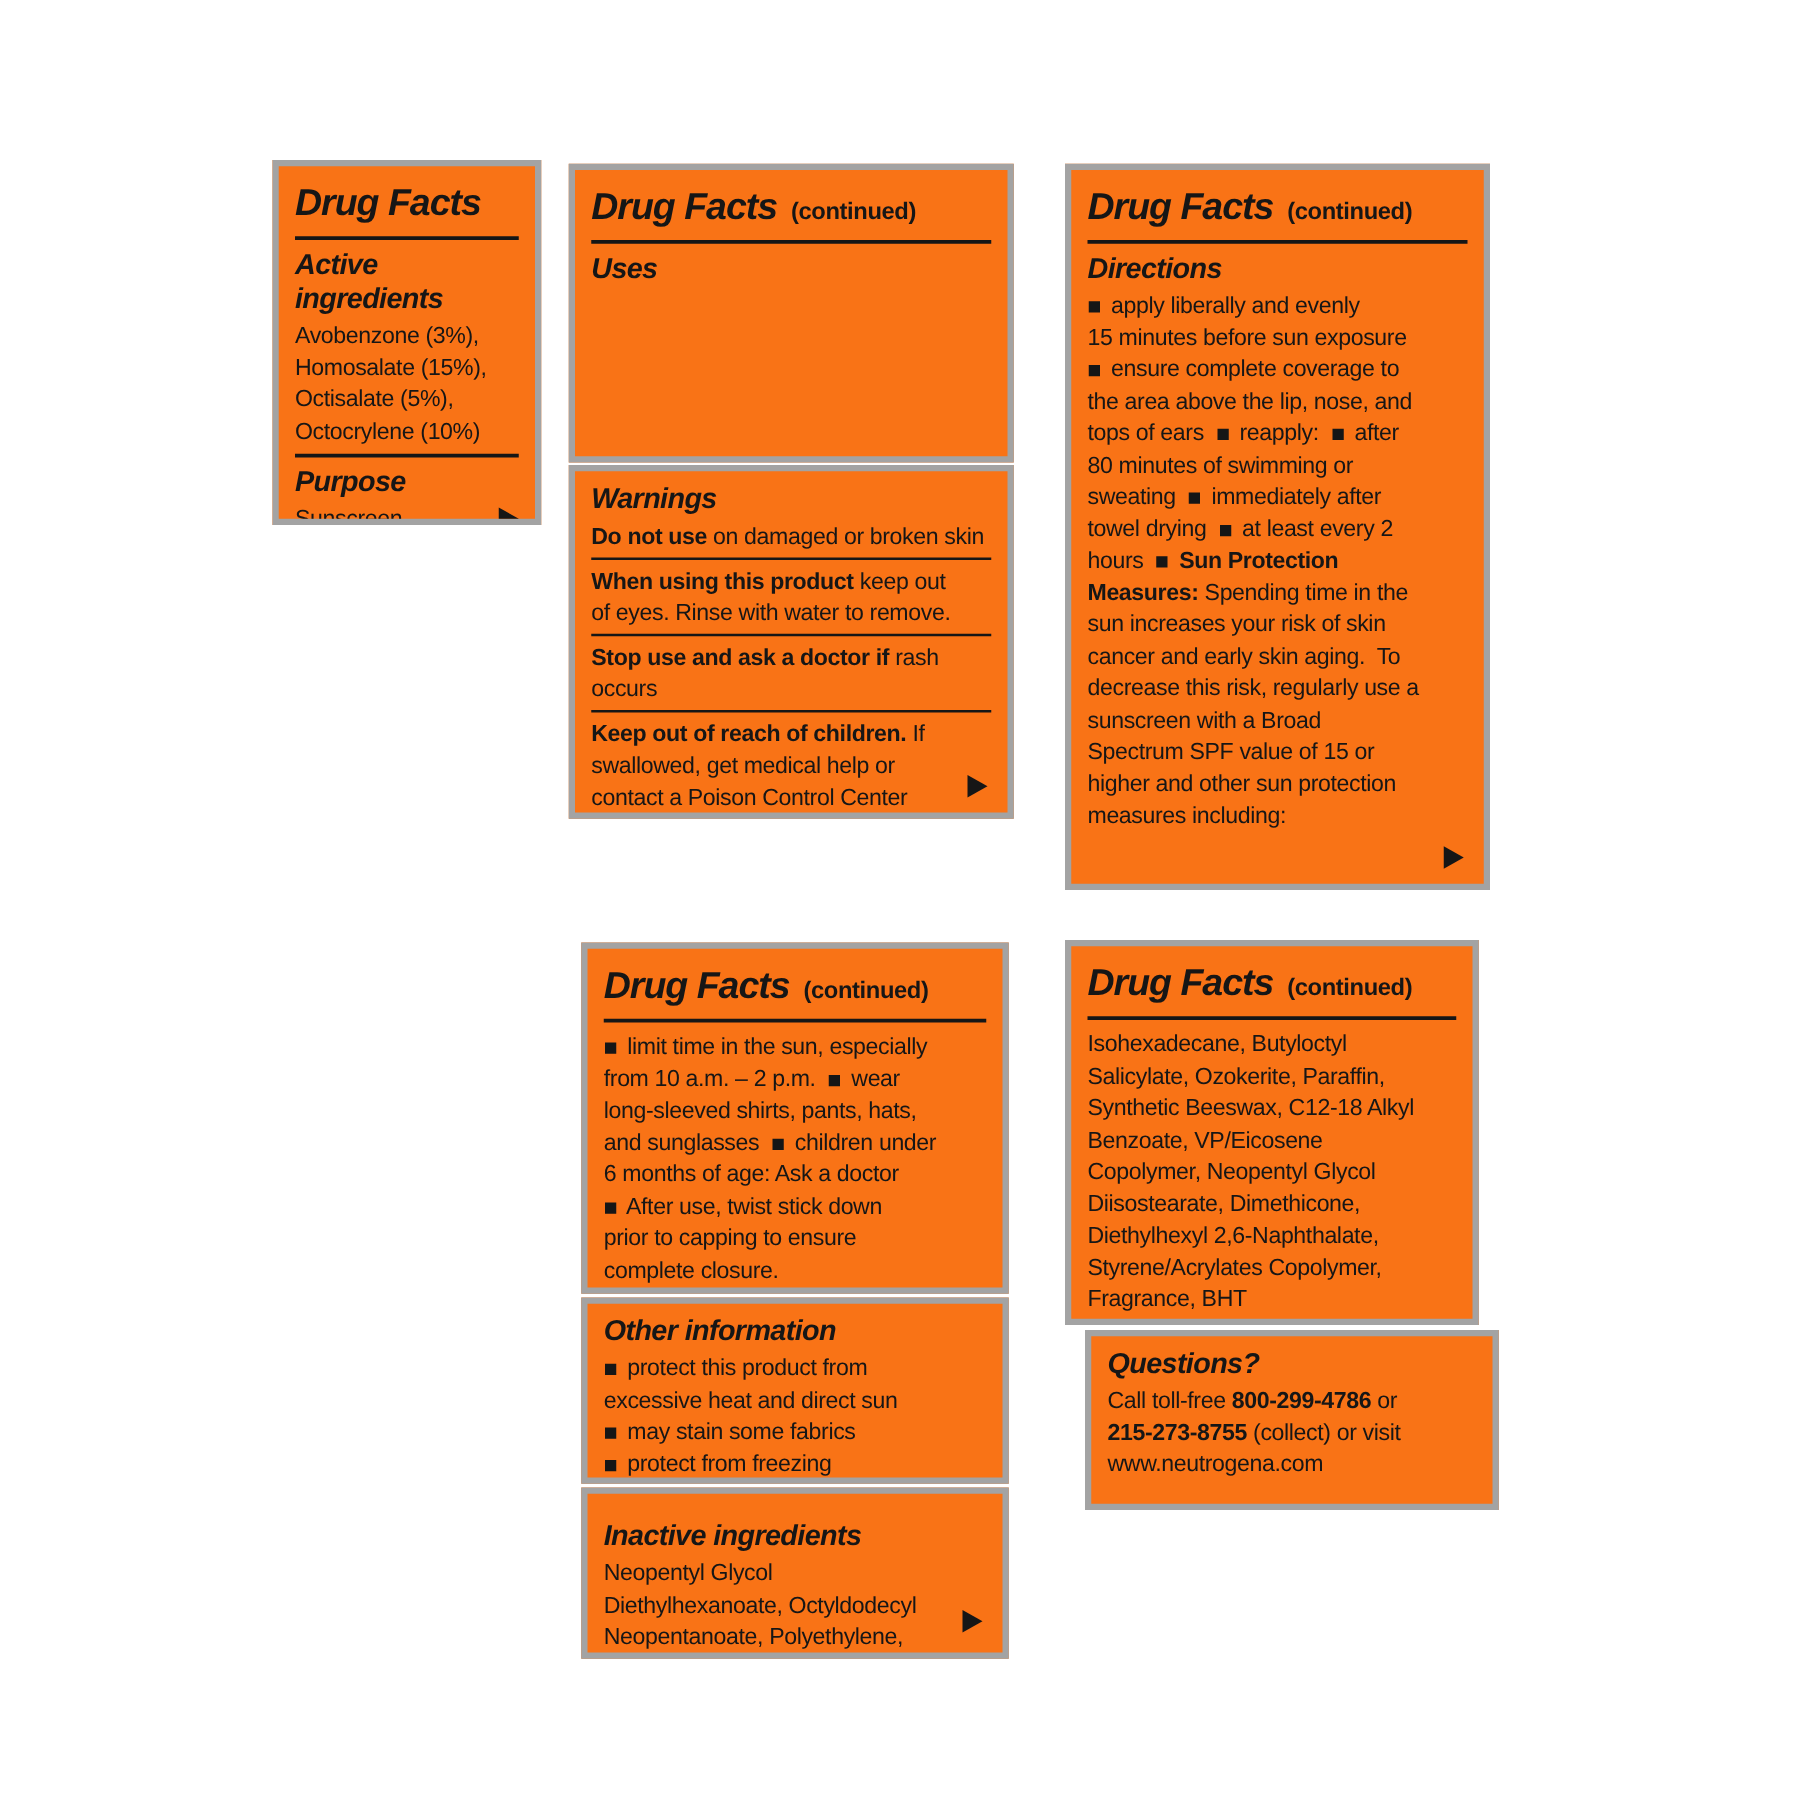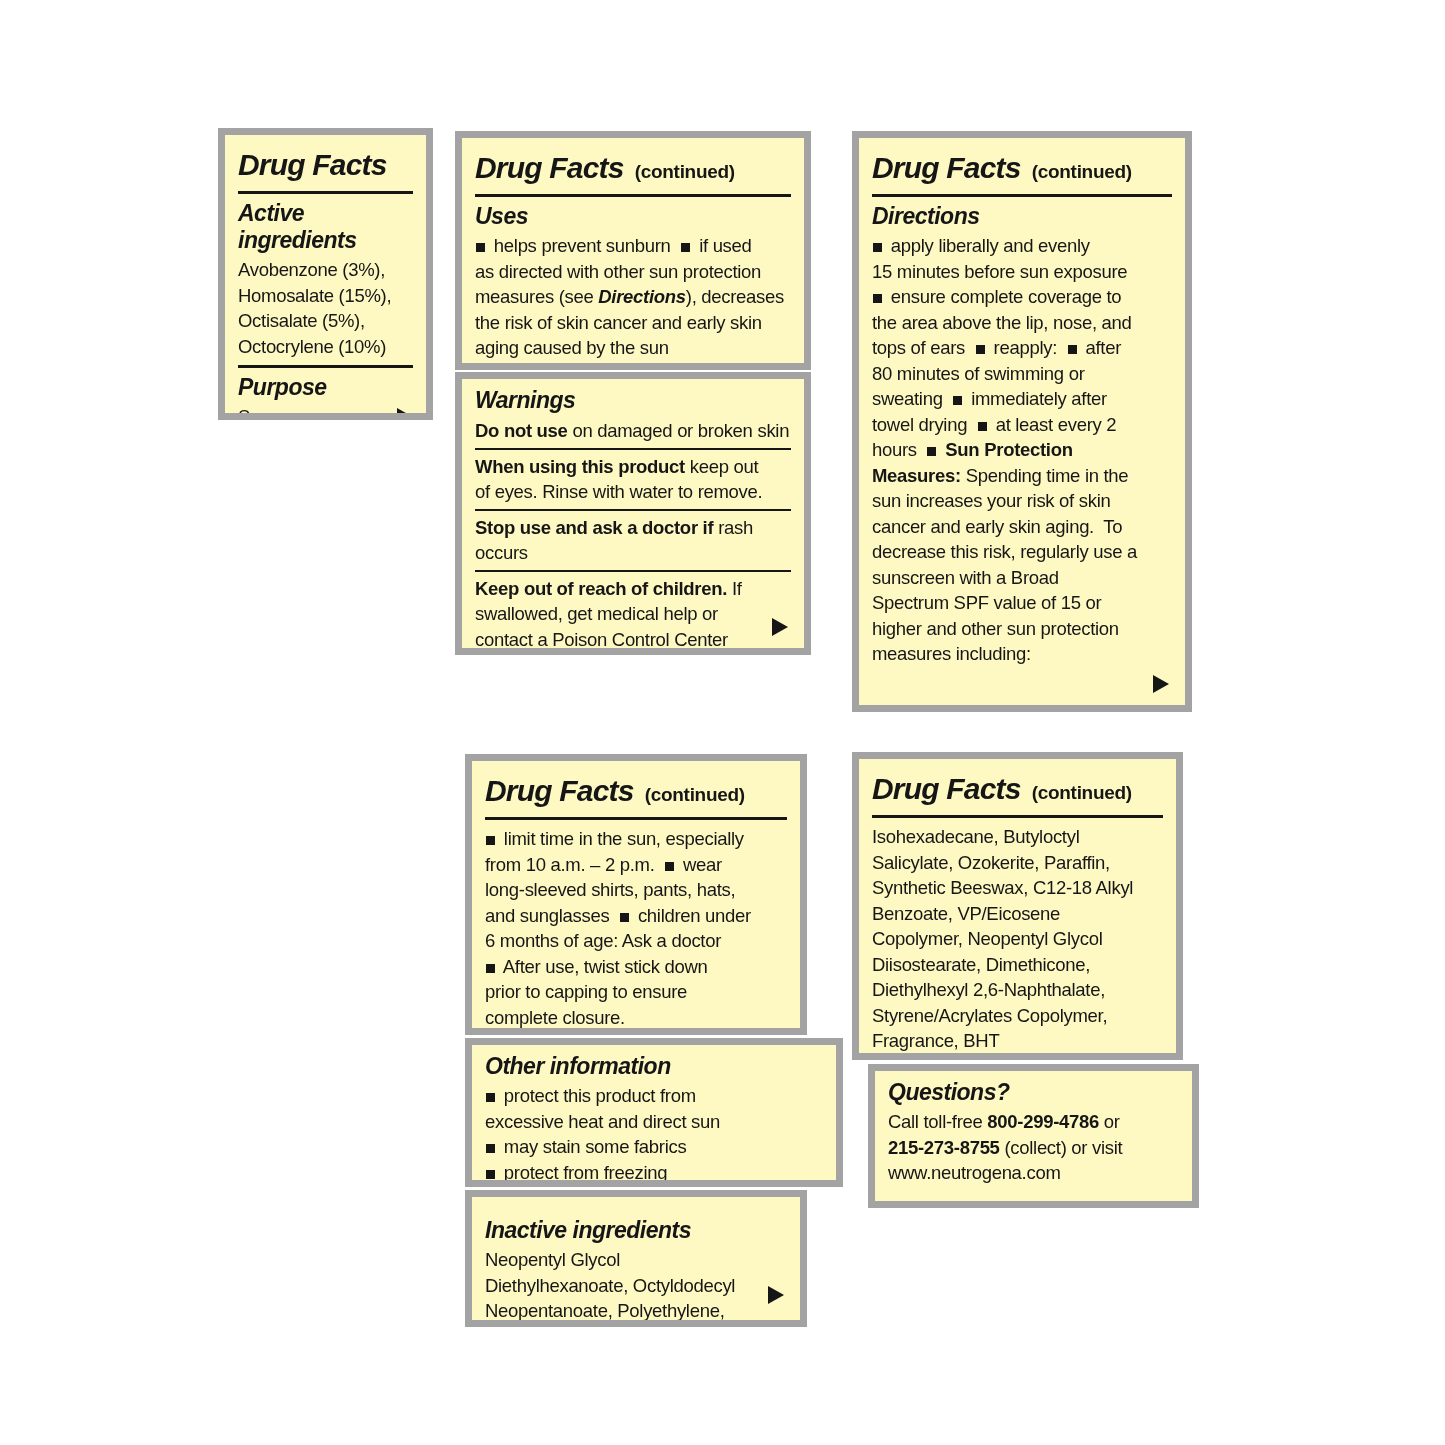--- a/index.html
+++ b/index.html
@@ -1,17 +1,17 @@
 <!DOCTYPE html>
 <html><head>
 <meta charset="utf-8">
 <style>
   html,body{margin:0;padding:0;background:#ffffff;}
   body{width:1445px;height:1445px;position:relative;font-family:"Liberation Sans",sans-serif;color:#161616;}
-  .panel{position:absolute;background:#fef9c3;border:7px solid #a3a3a3;box-sizing:border-box;overflow:hidden;}
+  .panel{position:absolute;background:#f97316;border:5px solid #a3a3a3;box-sizing:border-box;overflow:hidden;}
   .inner{padding:4px 13px 8px 13px;position:relative;height:100%;box-sizing:border-box;}
   .title-row{display:flex;align-items:baseline;gap:11px;border-bottom:3px solid #161616;padding:7px 0 9px 0;margin:2px 0 6px 0;}
   .df{font-style:italic;font-weight:700;font-size:30px;letter-spacing:-0.8px;white-space:nowrap;}
   .cont{font-size:19px;letter-spacing:-0.3px;font-weight:bold;}
   .sect{font-style:italic;font-weight:700;font-size:23px;letter-spacing:-0.5px;margin:6px 0 3px 0;}
   .body{font-size:18.5px;line-height:25.5px;letter-spacing:-0.3px;white-space:pre-wrap;}
   .rb{font-weight:700;}
   .rbi{font-weight:700;font-style:italic;}
   .sq{display:inline-block;width:9px;height:9px;background:#161616;margin:0 4px 0 1px;}
   .hr{border-top:3px solid #161616;margin:6px 0 4px 0;}
@@ -44,25 +44,20 @@
   </div>
 </div>
 
 <div class="panel" style="left:455px;top:131px;width:356px;height:239px">
   <div class="inner">
     <div class="title-row">
       <span class="df">Drug Facts</span>
       <span class="cont">(continued)</span>
     </div>
     <div class="sect">Uses</div>
-    <div class="body"><span class="sq"></span><span> helps prevent sunburn  </span><span class="sq"></span><span> if used
-as directed with other sun protection
-measures (see </span><span class="rbi">Directions</span><span>), decreases
-the risk of skin cancer and early skin
-aging caused by the sun</span></div>
   </div>
 </div>
 
 <div class="panel" style="left:455px;top:372px;width:356px;height:283px">
   <div class="inner">
     <div class="sect" style="margin-top:4px">Warnings</div>
     <div class="body wrow"><span class="rb">Do not use</span><span> on damaged or broken skin</span></div>
     <div class="body wrow"><span class="rb">When using this product</span><span> keep out
 of eyes. Rinse with water to remove.</span></div>
     <div class="body wrow"><span class="rb">Stop use and ask a doctor if</span><span> rash
@@ -113,21 +108,21 @@
 from 10 a.m. – 2 p.m.  </span><span class="sq"></span><span> wear
 long-sleeved shirts, pants, hats,
 and sunglasses  </span><span class="sq"></span><span> children under
 6 months of age: Ask a doctor
 </span><span class="sq"></span><span> After use, twist stick down
 prior to capping to ensure
 complete closure.</span></div>
   </div>
 </div>
 
-<div class="panel" style="left:465px;top:1038px;width:378px;height:149px">
+<div class="panel" style="left:465px;top:1038px;width:342px;height:149px">
   <div class="inner">
     <div class="sect" style="margin-top:4px">Other information</div>
     <div class="body"><span class="sq"></span><span> protect this product from
 excessive heat and direct sun
 </span><span class="sq"></span><span> may stain some fabrics
 </span><span class="sq"></span><span> protect from freezing</span></div>
   </div>
 </div>
 
 <div class="panel" style="left:465px;top:1190px;width:342px;height:137px">

